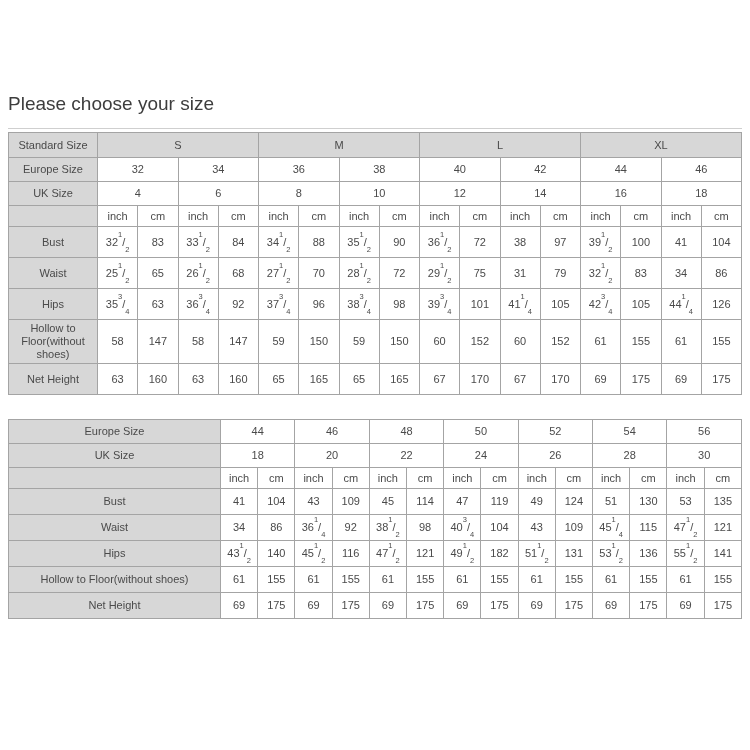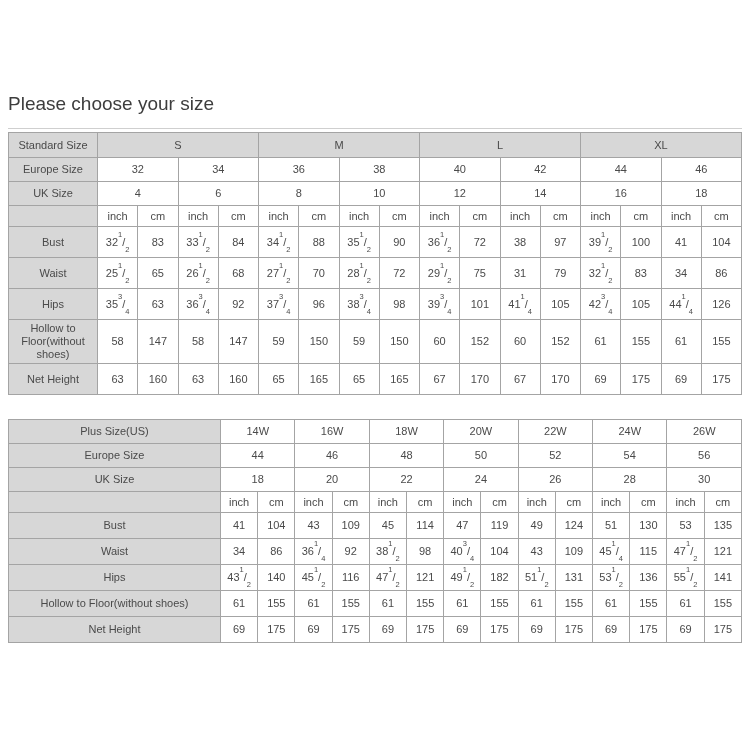--- a/index.html
+++ b/index.html
@@ -222,30 +222,20 @@
         <col>
         <col>
         <col>
         <col>
         <col>
         <col>
         <col>
         <col>
       </colgroup>
       <tbody>
-        <tr class="group-row">
-          <td class="label-cell">Plus Size(US)</td>
-          <td colspan="2">14W</td>
-          <td colspan="2">16W</td>
-          <td colspan="2">18W</td>
-          <td colspan="2">20W</td>
-          <td colspan="2">22W</td>
-          <td colspan="2">24W</td>
-          <td colspan="2">26W</td>
-        </tr>
         <tr class="size-row">
           <td class="label-cell">Europe Size</td>
           <td colspan="2">44</td>
           <td colspan="2">46</td>
           <td colspan="2">48</td>
           <td colspan="2">50</td>
           <td colspan="2">52</td>
           <td colspan="2">54</td>
           <td colspan="2">56</td>
         </tr>

